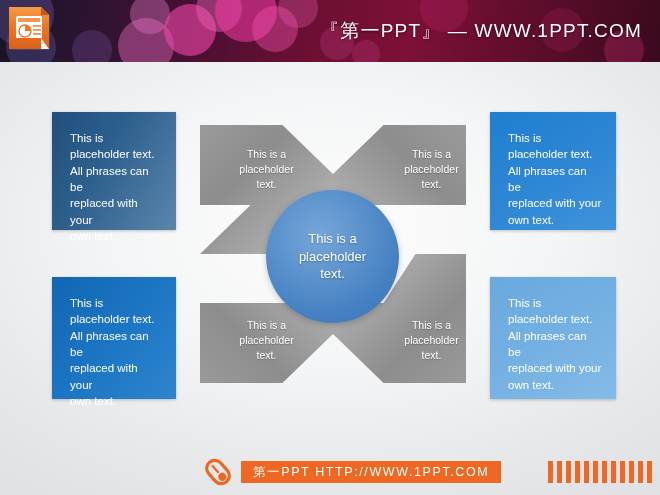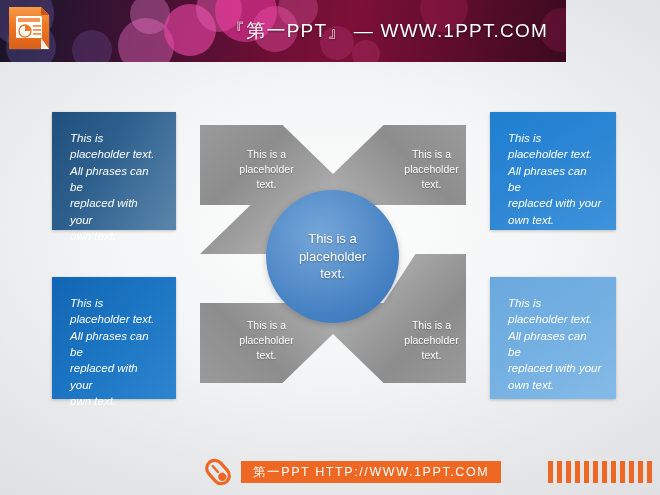--- a/index.html
+++ b/index.html
@@ -20,21 +20,21 @@
     height: 495px;
     overflow: hidden;
     background:
       radial-gradient(ellipse 520px 330px at 50% 46%, #fdfdfd 0%, #f4f5f6 42%, #e6e8ea 76%, #dfe1e4 100%);
   }
 
   
   #header-band {
     position: absolute;
     left: 0; top: 0;
-    width: 566px; height: 62px;
+    width: 660px; height: 62px;
     overflow: hidden;
     background: linear-gradient(100deg, #1a1326 0%, #2a1430 12%, #4a1033 30%, #6d0f33 48%, #7d1036 62%, #5e0d2c 80%, #3a0a1e 100%);
   }
   .bokeh {
     position: absolute;
     border-radius: 50%;
     pointer-events: none;
   }
   #header-title {
     position: absolute;
@@ -59,21 +59,20 @@
 
   
   .blue-box {
     position: absolute;
     box-sizing: border-box;
     padding: 18px 14px 10px 18px;
     color: #ffffff;
     font-size: 11.5px;
     line-height: 1.42;
     box-shadow: 0 1px 3px rgba(0,0,0,.22);
-    font-style: italic;
   }
   .blue-box .bb-text { white-space: pre-line; }
 
   #box-tl {
     left: 52px; top: 112px; width: 124px; height: 118px;
     background: linear-gradient(120deg, #1f4f7d 0%, #2d5f8d 40%, #47769f 75%, #5b86ab 100%);
   }
   #box-tr {
     left: 490px; top: 112px; width: 126px; height: 118px;
     background: linear-gradient(150deg, #1f7fd0 0%, #2d86d4 50%, #3f93db 100%);

